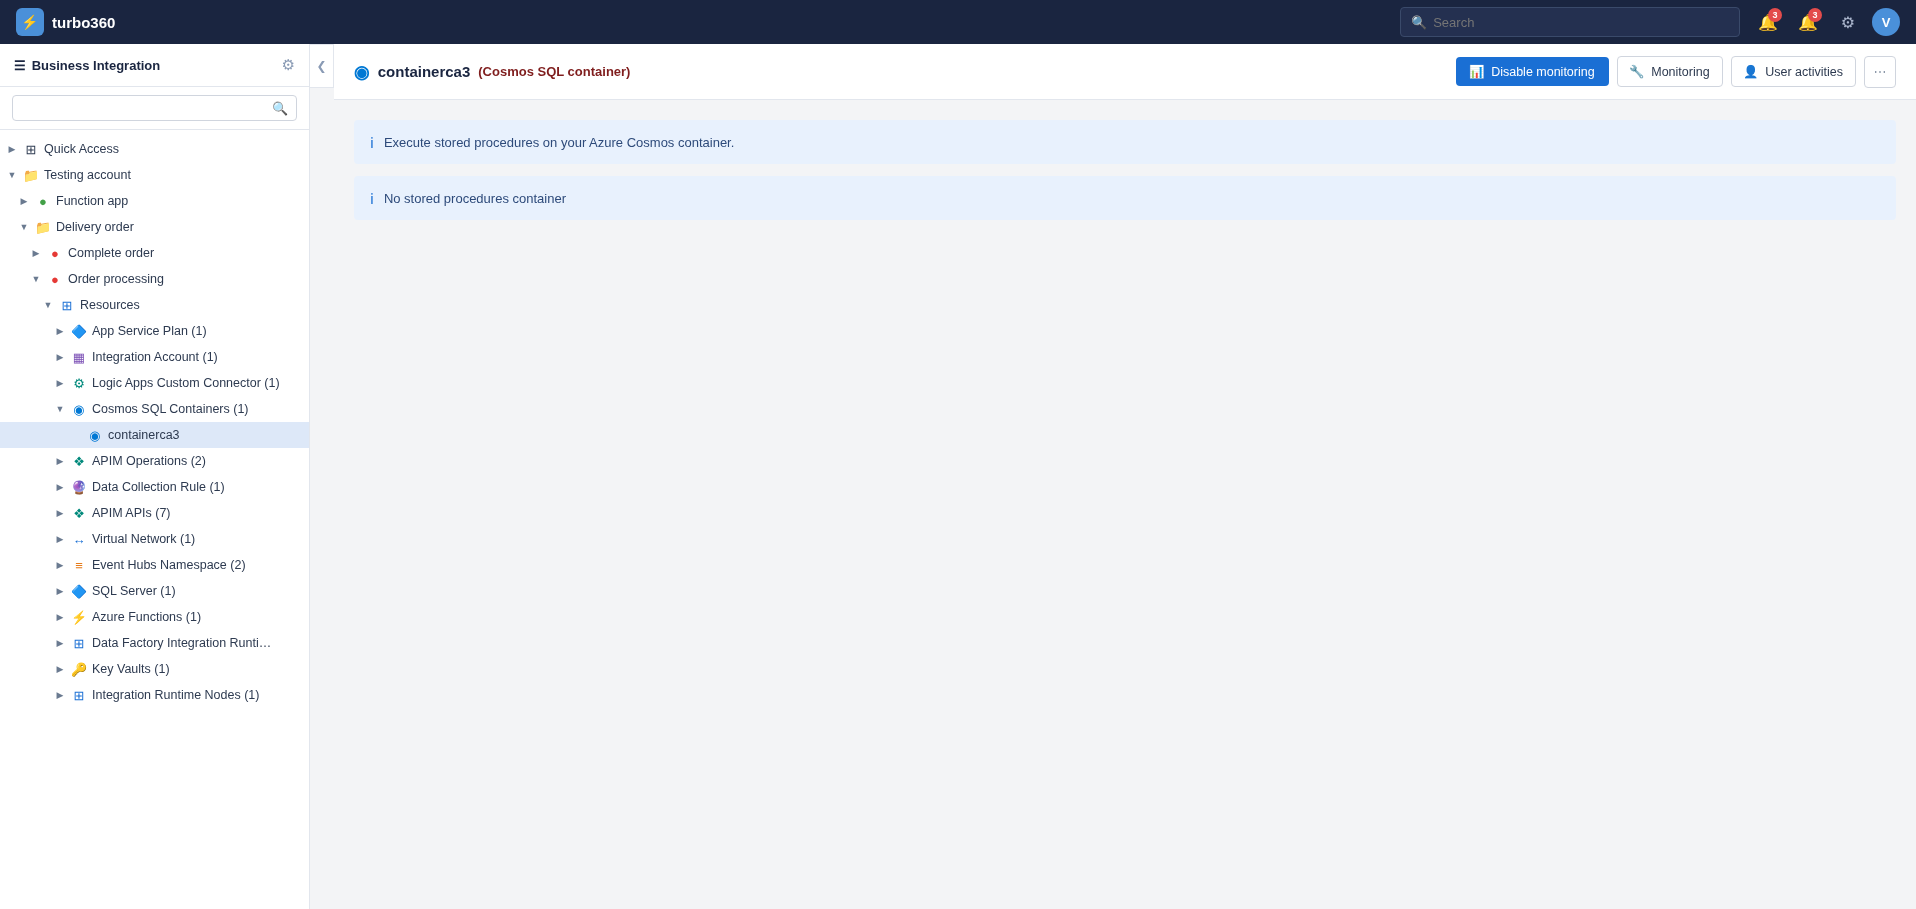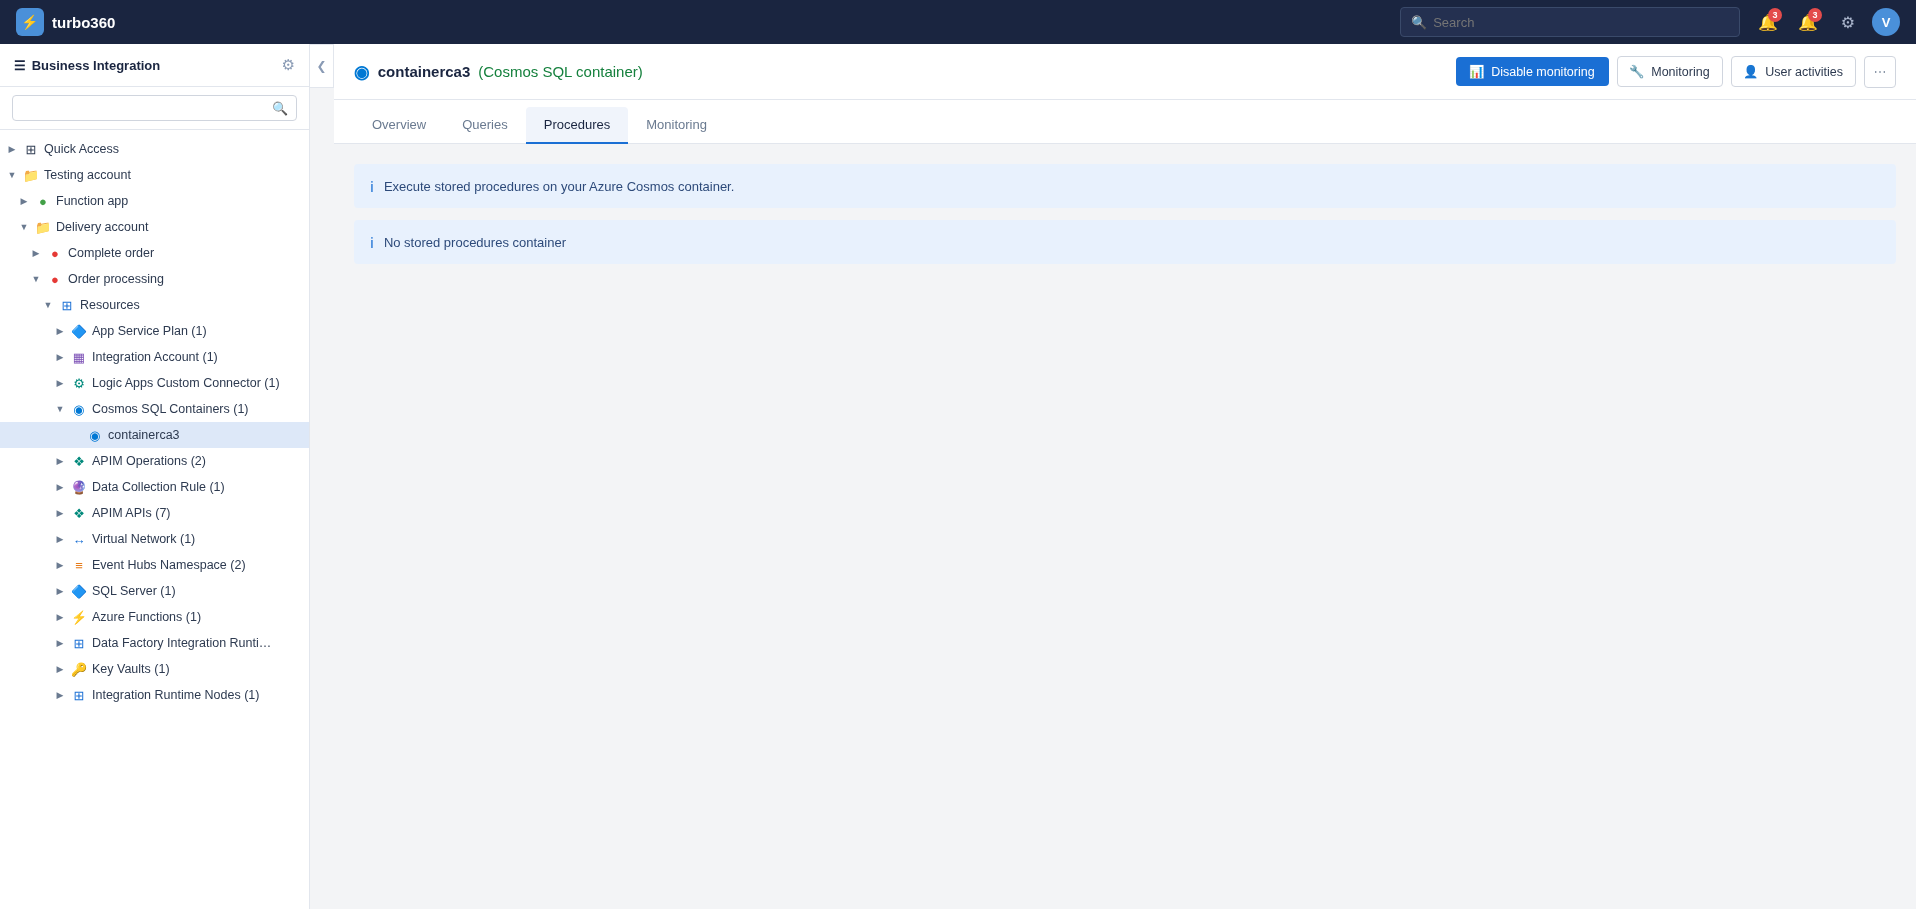--- a/index.html
+++ b/index.html
@@ -214,23 +214,23 @@
     }
     .resource-title {
       display: flex;
       align-items: center;
       gap: 8px;
       font-size: 15px;
       font-weight: 600;
       color: #1a2540;
     }
     .resource-subtitle {
-      font-size: 15px;
-      color: #15803d;
-      font-weight: 400;
+      font-size: 13px;
+      color: #7f1d1d;
+      font-weight: 700;
     }
     .header-actions {
       display: flex;
       align-items: center;
       gap: 8px;
     }
     .btn-primary {
       background: #1a6fd4;
       color: white;
       border: none;
@@ -377,21 +377,21 @@
           <span>Testing account</span>
         </div>
         <div class="tree-item" style="padding-left: 16px;">
           <span class="tree-chevron">▶</span>
           <span class="tree-icon dot-green">●</span>
           <span>Function app</span>
         </div>
         <div class="tree-item" style="padding-left: 16px;">
           <span class="tree-chevron">▼</span>
           <span class="tree-icon icon-orange">📁</span>
-          <span>Delivery account</span>
+          <span>Delivery order</span>
         </div>
         <div class="tree-item" style="padding-left: 28px;">
           <span class="tree-chevron">▶</span>
           <span class="tree-icon dot-red">●</span>
           <span>Complete order</span>
         </div>
         <div class="tree-item" style="padding-left: 28px;">
           <span class="tree-chevron">▼</span>
           <span class="tree-icon dot-red">●</span>
           <span>Order processing</span>
@@ -501,26 +501,20 @@
         <button class="btn-secondary">
           <span>👤</span>
           <span>User activities</span>
         </button>
         <div class="btn-icon-only">
           <span>⋯</span>
         </div>
       </div>
     </div>
 
-    <div class="tabs-bar" id="tabs-bar">
-    <div class="tab">Overview</div>
-        <div class="tab">Queries</div>
-        <div class="tab active">Procedures</div>
-        <div class="tab">Monitoring</div>
-      </div>
 
     <div class="content-area" id="content-area">
     <div class="info-banner">
           <span class="info-icon">ℹ</span>
           <span>Execute stored procedures on your Azure Cosmos container.</span>
         </div>
         <div class="info-banner">
           <span class="info-icon">ℹ</span>
           <span>No stored procedures container</span>
         </div>

